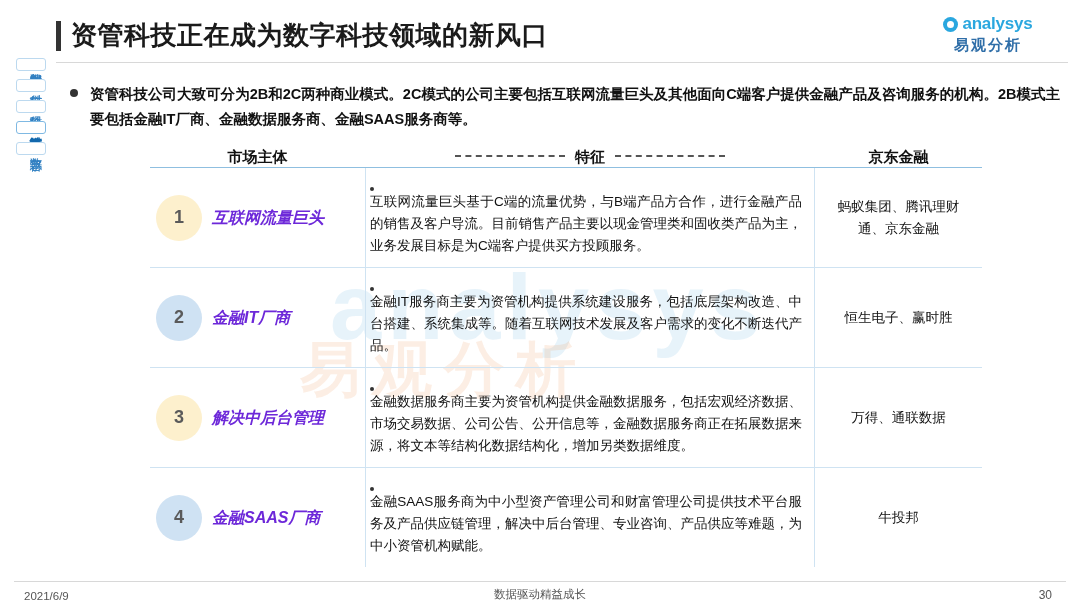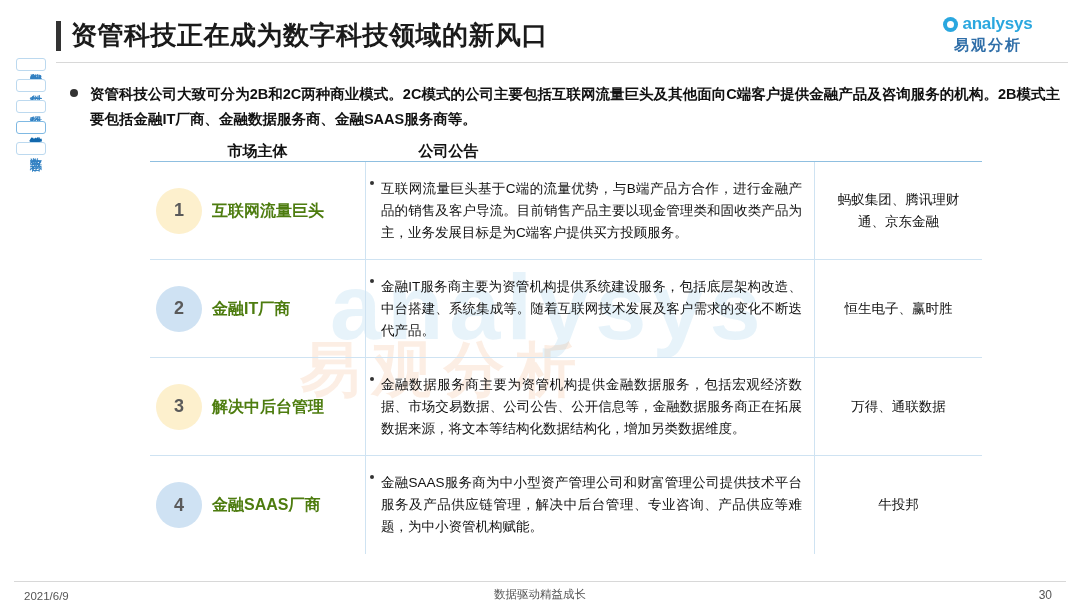--- a/index.html
+++ b/index.html
@@ -160,21 +160,21 @@
     color: rgba(235, 150, 90, 0.16);
     letter-spacing: 12px;
     pointer-events: none;
     user-select: none;
     white-space: nowrap;
   }
 
   
   .table {
     position: absolute;
-    left: 150px; top: 134px;
+    left: 150px; top: 140px;
     width: 832px;
   }
   .thead {
     display: flex;
     align-items: flex-end;
     height: 28px;
     border-bottom: 1.5px solid #8fbfe0;
   }
   .th {
     font-size: 15px;
@@ -210,30 +210,32 @@
     display: flex; align-items: center; justify-content: center;
     font-size: 18px;
     font-weight: bold;
     color: #5a5a5a;
     flex: none;
     margin-right: 10px;
   }
   .subject-label {
     font-size: 16px;
     font-weight: bold;
-    color: #4d7c0f;
+    color: #6d28d9;
     line-height: 22px;
+    font-style: italic;
   }
   .cell-feature {
     width: 450px;
     display: flex;
     align-items: center;
     padding: 10px 12px 10px 4px;
     border-left: 1px solid #cfe3f2;
     border-right: 1px solid #cfe3f2;
+    flex-direction: column;
   }
   .feat-dot {
     width: 4px; height: 4px;
     border-radius: 50%;
     background: #333;
     margin-top: 9px;
     margin-right: 7px;
     flex: none;
     align-self: flex-start;
   }
@@ -315,21 +317,24 @@
     <span class="bullet-text">资管科技公司大致可分为2B和2C两种商业模式。2C模式的公司主要包括互联网流量巨头及其他面向C端客户提供金融产品及咨询服务的机构。2B模式主要包括金融IT厂商、金融数据服务商、金融SAAS服务商等。</span>
   </div>
 
   <div class="watermark">analysys</div>
   <div class="watermark2">易观分析</div>
 
   <div class="table">
 
     <div class="thead">
       <div class="th th-c1">市场主体</div>
-      <div class="th th-c3">公司公告</div>
+      <div class="th th-c2">
+        <span class="dash"></span><span>特征</span><span class="dash"></span>
+      </div>
+      <div class="th th-c3">京东金融</div>
     </div>
 
     <div class="trow">
       <div class="cell-subject">
         <div class="num-badge" style="background:#fdf0cd;">1</div>
         <div class="subject-label">互联网流量巨头</div>
       </div>
       <div class="cell-feature">
         <span class="feat-dot"></span>
         <span class="feat-text">互联网流量巨头基于C端的流量优势，与B端产品方合作，进行金融产品的销售及客户导流。目前销售产品主要以现金管理类和固收类产品为主，业务发展目标是为C端客户提供买方投顾服务。</span>

